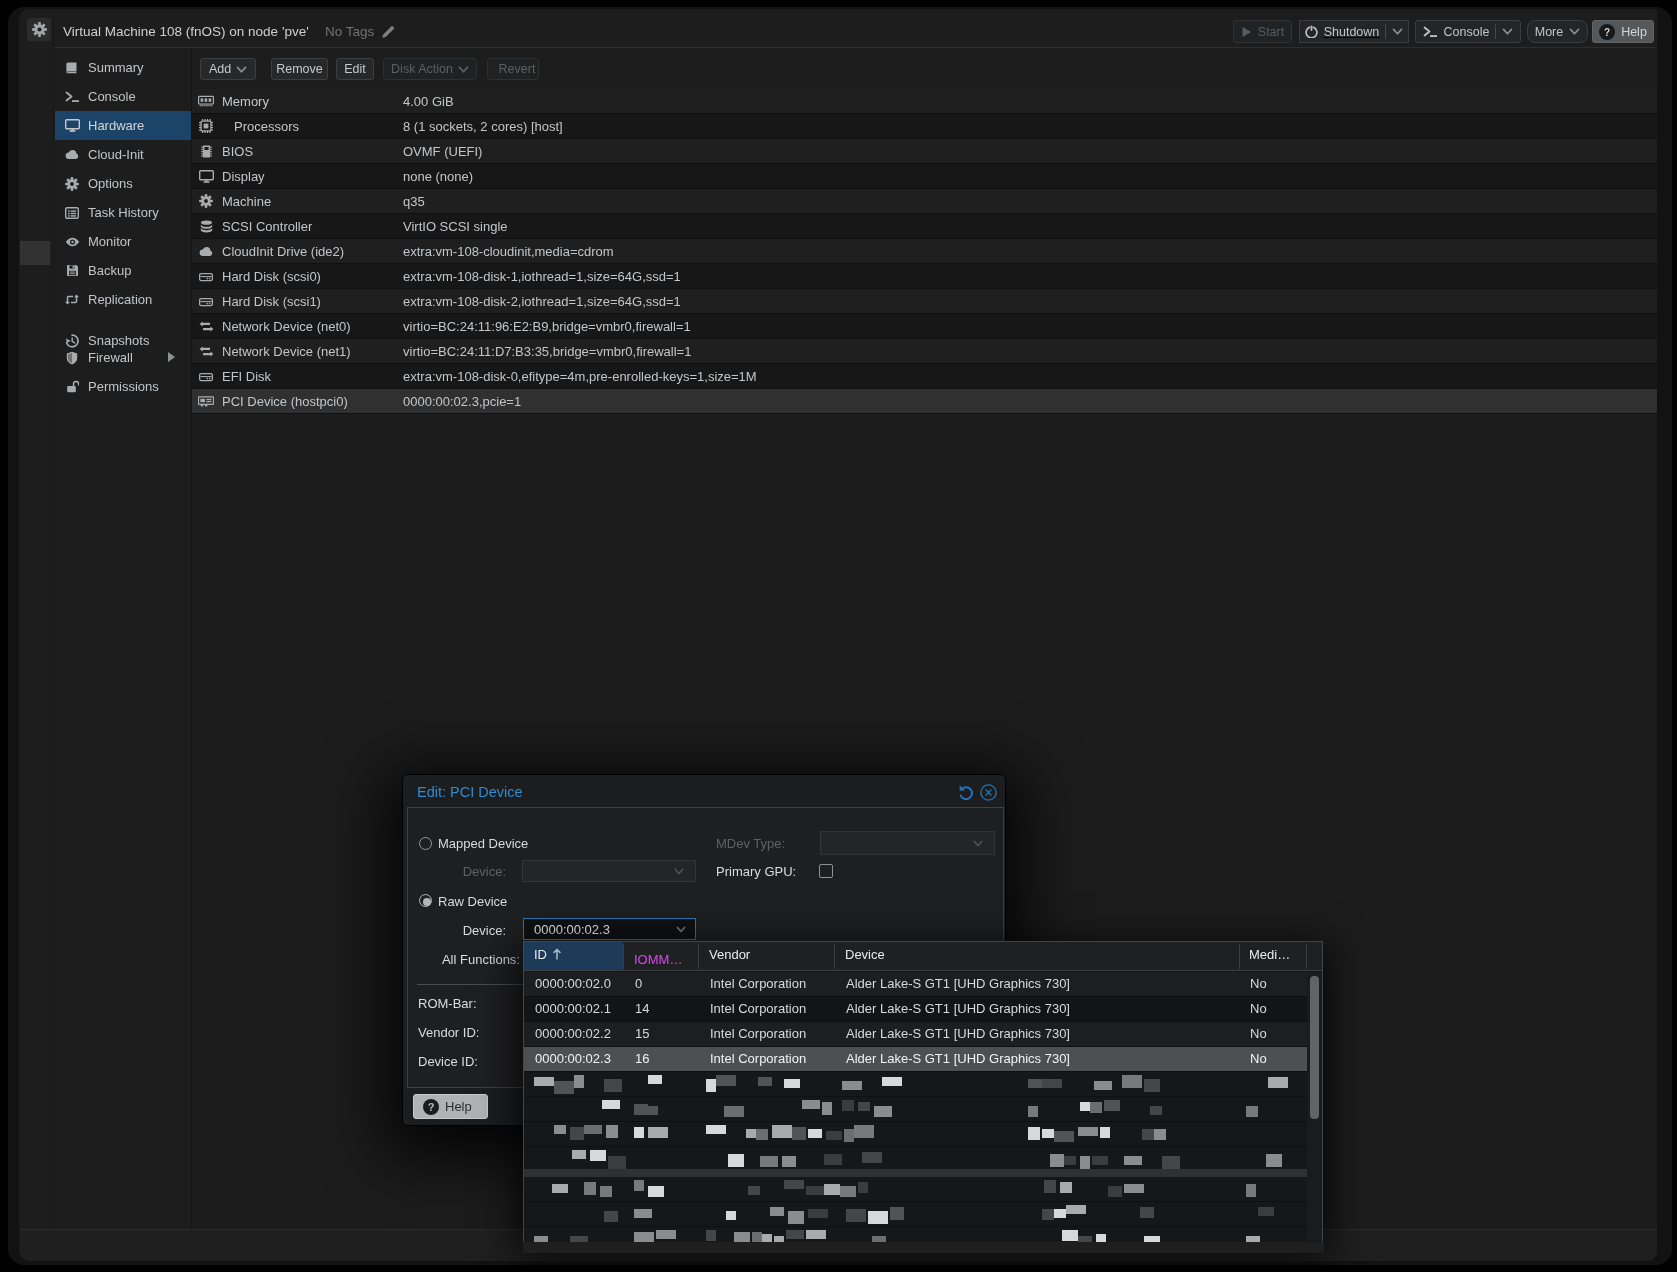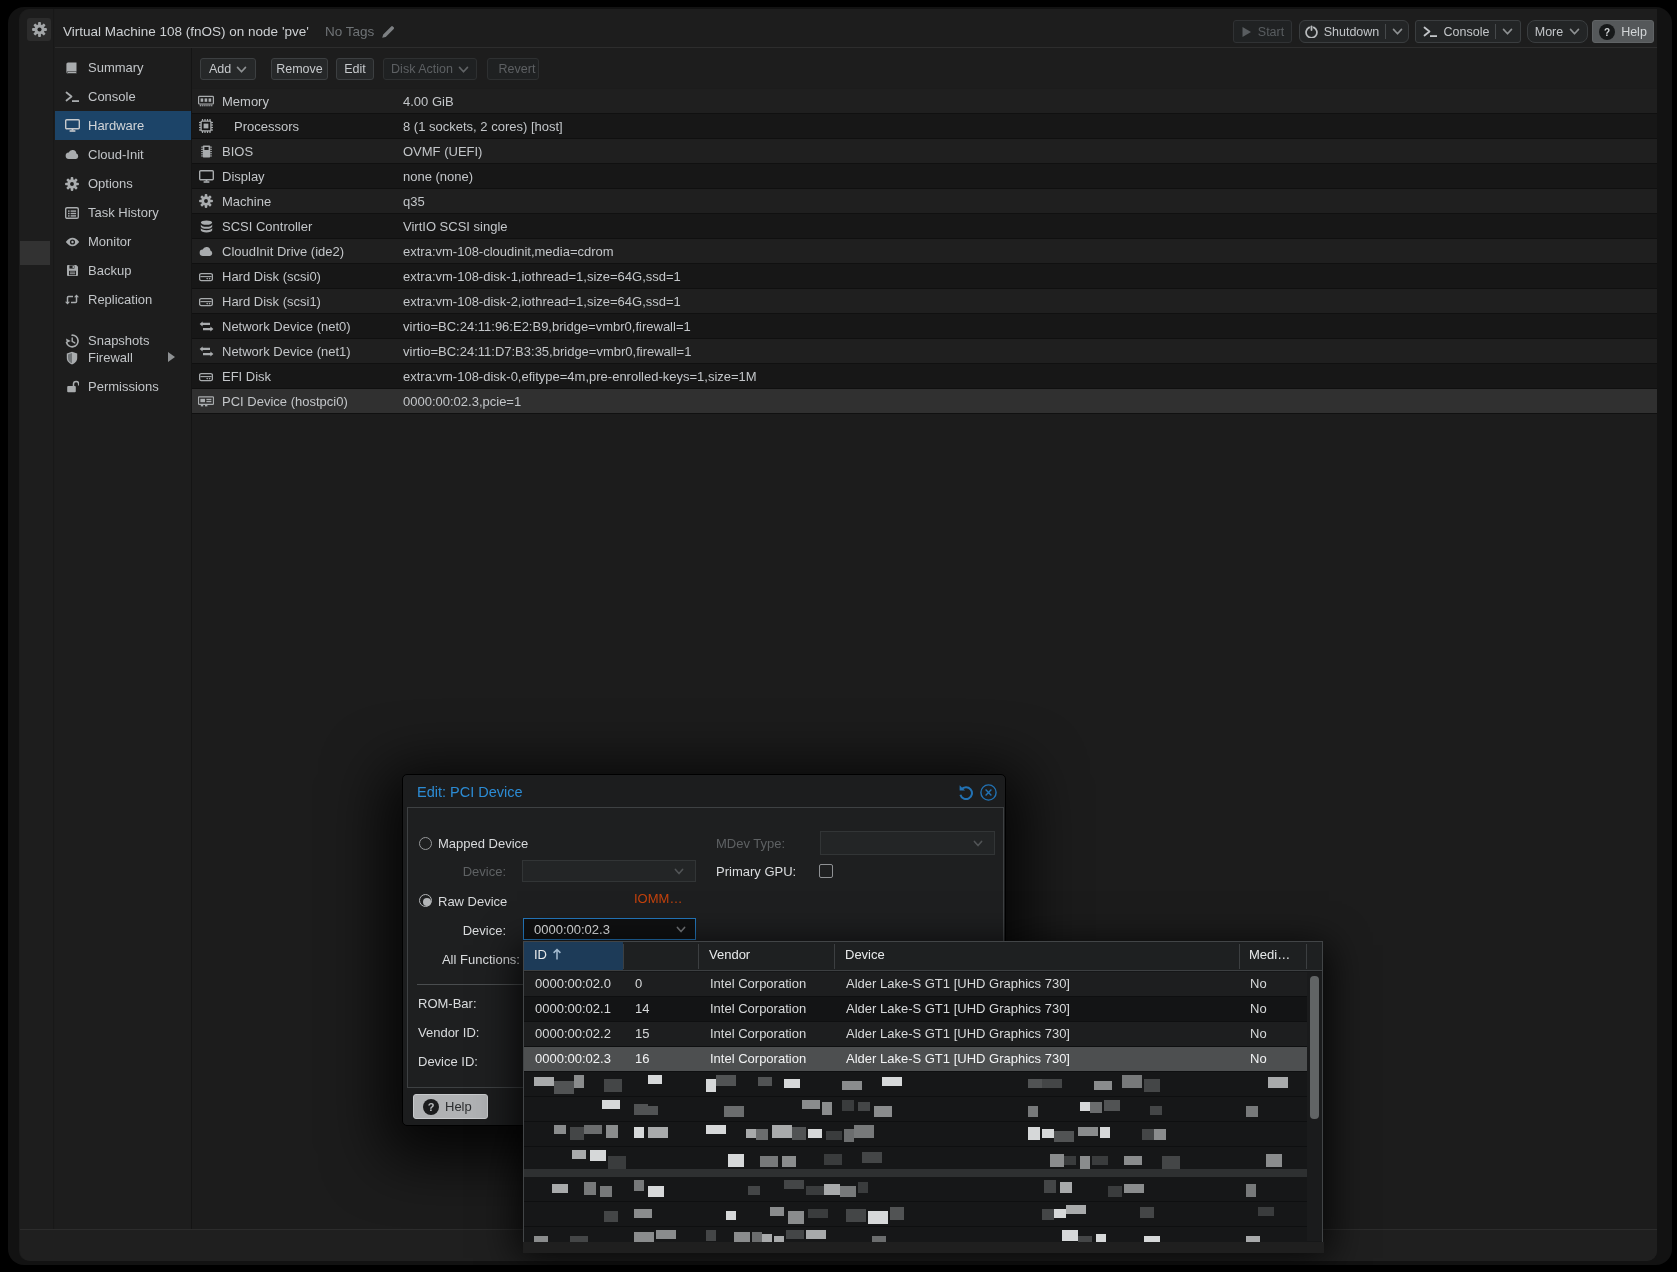--- a/index.html
+++ b/index.html
@@ -37,21 +37,21 @@
     <svg width="14" height="14" viewBox="0 0 14 14" style="">
       <path d="M1.2 12.8 l1-3.4 8-8 a1.1 1.1 0 0 1 1.6 0 l0.9 0.9 a1.1 1.1 0 0 1 0 1.6 l-8 8 Z" fill="#7d8083"></path>
     </svg>
   </div>
 <div class="a fx" style="left:1233px;top:20px;width:59px;height:23px;background:#202223;border:1px solid #303234;border-radius:3px;gap:6px;">
     <svg width="11" height="12" viewBox="0 0 11 12" style="">
       <path d="M1.5 1 L10 6 L1.5 11 Z" fill="#595d60"></path>
     </svg>
     <span class="txt" style="font-size:12.5px;color:#595d60;">Start</span>
   </div>
-<div class="a fx" style="left:1299px;top:20px;width:110px;height:23px;background:#232526;border:1px solid #3a3d3f;border-radius:6px;gap:6px;">
+<div class="a fx" style="left:1299px;top:20px;width:110px;height:23px;background:#232526;border:1px solid #3a3d3f;border-radius:0;gap:6px;text-decoration:underline;">
     <svg width="13" height="13" viewBox="0 0 13 13" style="">
       <path d="M4.3 2.4 a5.4 5.4 0 1 0 4.4 0" stroke="#b9bcbe" stroke-width="1.7" fill="none" stroke-linecap="round"></path>
       <rect x="5.6" y="0.4" width="1.8" height="5.6" rx="0.9" fill="#b9bcbe"></rect>
     </svg>
     <span class="txt" style="font-size:12.5px;color:#c2c5c8;">Shutdown</span>
     <span style="width:1px;height:15px;background:#46494b;"></span>
     <svg width="11" height="7" viewBox="0 0 11 7" style="">
       <path d="M1.5 1.4 L5.5 5.8 L9.5 1.4" stroke="#8e9193" stroke-width="1.6" fill="none" stroke-linecap="round" stroke-linejoin="round"></path>
     </svg>
   </div>
@@ -494,21 +494,21 @@
 <div class="a" style="left:834px;top:944px;width:1px;height:25px;background:#3c3f41;"></div>
 <div class="a" style="left:1239px;top:944px;width:1px;height:25px;background:#3c3f41;"></div>
 <div class="a" style="left:1306px;top:944px;width:1px;height:25px;background:#3c3f41;"></div>
 <div class="a" style="left:524px;top:970px;width:798px;height:1px;background:#3c3f41;"></div>
 <div class="a txt" style="left:534px;top:947px;font-size:13px;color:#e8eaeb;">ID</div>
 <div class="a" style="left:552px;top:948px;">
     <svg width="10" height="13" viewBox="0 0 10 13">
       <path d="M5 1.5 V11.5 M1.6 4.9 L5 1.5 L8.4 4.9" stroke="#a5bcd0" stroke-width="1.5" fill="none"></path>
     </svg>
   </div>
-<div class="a txt" style="left:634px;top:891px;font-size:13px;color:#c2410c;">IOMM…</div>
+<div class="a txt" style="left:634px;top:952px;font-size:13px;color:#d946ef;">IOMM…</div>
 <div class="a txt" style="left:709px;top:947px;font-size:13px;color:#e8eaeb;">Vendor</div>
 <div class="a txt" style="left:845px;top:947px;font-size:13px;color:#e8eaeb;">Device</div>
 <div class="a txt" style="left:1249px;top:947px;font-size:13px;color:#e8eaeb;">Medi…</div>
 <div class="a" style="left:524px;top:972px;width:798px;height:25px;background:#1d1e1f;border-bottom:1px solid #0e0f10;">
     <span class="a txt" style="left:11px;top:4px;font-size:13px;color:#d7d9da;">0000:00:02.0</span>
     <span class="a txt" style="left:111px;top:4px;font-size:13px;color:#d7d9da;">0</span>
     <span class="a txt" style="left:186px;top:4px;font-size:13px;color:#d7d9da;">Intel Corporation</span>
     <span class="a txt" style="left:322px;top:4px;font-size:13px;color:#d7d9da;">Alder Lake-S GT1 [UHD Graphics 730]</span>
     <span class="a txt" style="left:726px;top:4px;font-size:13px;color:#d7d9da;">No</span>
   </div>

